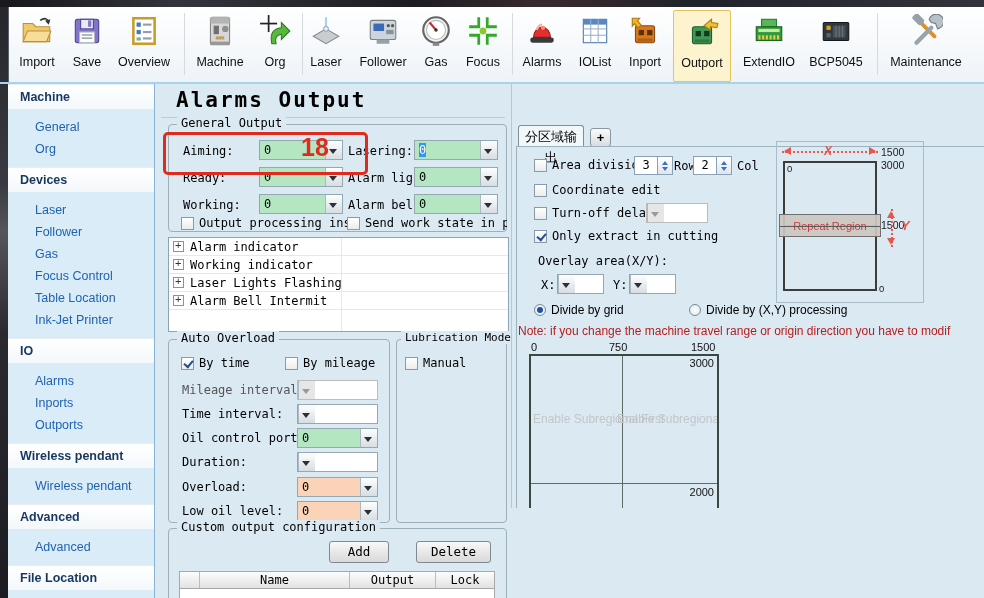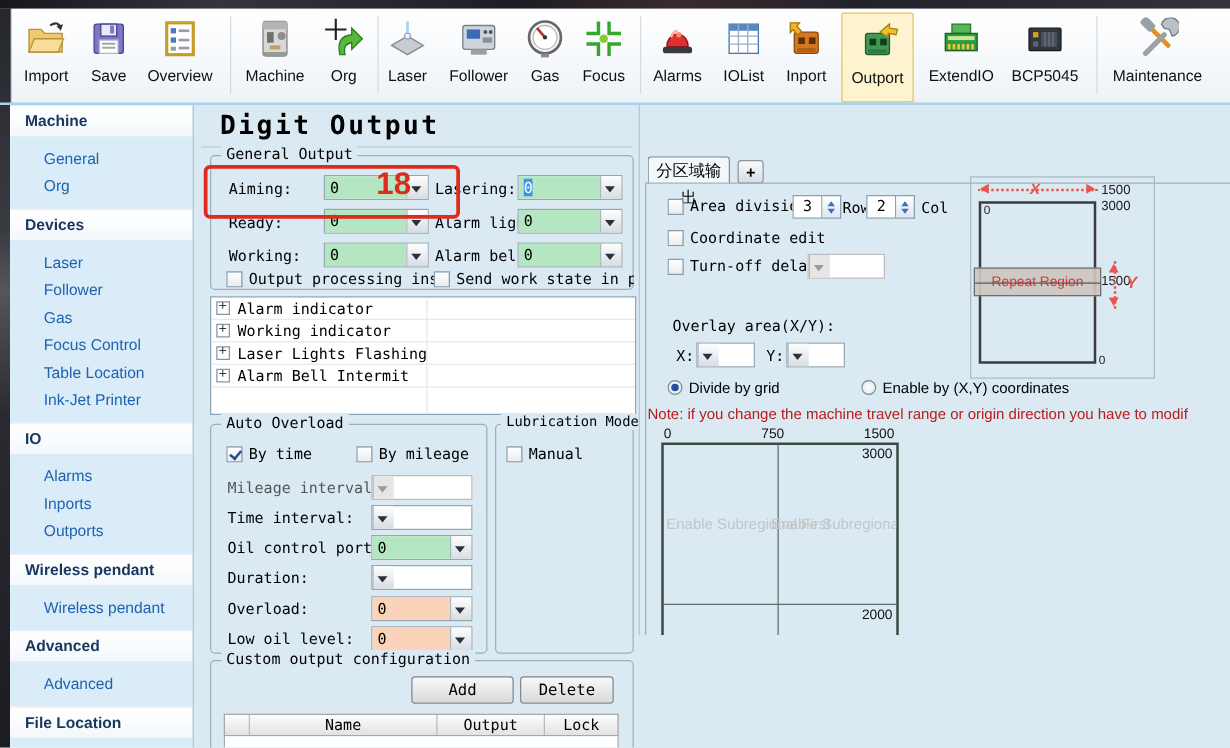--- a/index.html
+++ b/index.html
@@ -340,21 +340,21 @@
   <div class="sb-items">
     <div class="sb-item">Advanced</div>
   </div>
   <div class="sb-h">File Location</div>
   <div class="sb-items">
     <div class="sb-item">File Location</div>
   </div>
 </div>
 
 <div class="main">
-  <div class="ptitle">Digit Output</div>
+  <div class="ptitle">Alarms Output</div>
   <div class="underline"></div>
 
   <div class="fs" style="left:13px;top:40px;width:339px;height:108px">
     <span class="lg">General Output</span>
     <span class="ml" style="left:14px;top:19px">Aiming:</span>
     <div class="combo green" style="left:90px;top:15px;width:84px">
       <span class="v">0</span>
       <span class="b"></span>
     </div>
     <span class="ml" style="left:179px;top:19px">Lasering:</span>
@@ -460,21 +460,21 @@
   <div class="fs" style="left:241px;top:255px;width:111px;height:184px">
     <span class="lg" style="font-size:11px;left:4px">Lubrication Model</span>
     <div class="cbrow" style="left:8px;top:16px">
       <span class="cb"></span>
       <span>Manual</span>
     </div>
   </div>
 
   <div class="fs" style="left:13px;top:444px;width:339px;height:150px">
     <span class="lg">Custom output configuration</span>
-    <div class="btn" style="left:160px;top:12px;width:82px;height:22px">Add</div>
+    <div class="btn" style="left:160px;top:12px;width:60px;height:22px">Add</div>
     <div class="btn" style="left:247px;top:12px;width:75px;height:22px">Delete</div>
     <div class="cotable">
       <div class="cohead">
         <span class="coh" style="width:20px"></span>
         <span class="coh" style="width:150px">Name</span>
         <span class="coh" style="width:86px">Output</span>
         <span class="coh" style="width:58px;border-right:none">Lock</span>
       </div>
       <div class="cobody"></div>
     </div>
@@ -514,20 +514,24 @@
 
   <div class="cbrow" style="left:22px;top:122px">
     <span class="cb"></span>
     <span>Turn-off delay:</span>
   </div>
   <div class="combo dis" style="left:134px;top:119px;width:62px">
 
     <span class="b"></span>
   </div>
 
+  <div class="cbrow" style="left:22px;top:145px">
+    <span class="cb on"></span>
+    <span>Only extract in cutting</span>
+  </div>
 
   <span class="ml" style="left:26px;top:170px">Overlay area(X/Y):</span>
 
   <span class="ml" style="left:29px;top:194px">X:</span>
   <div class="combo" style="left:45px;top:190px;width:47px">
 
     <span class="b"></span>
   </div>
   <span class="ml" style="left:101px;top:194px">Y:</span>
   <div class="combo" style="left:117px;top:190px;width:47px">
@@ -557,21 +561,21 @@
     <span class="dred" style="left:124px;top:76px">Y</span>
     <span class="dsm" style="left:102px;top:141px;font-size:9.5px">0</span>
   </div>
 
   <div class="cbrow sans" style="left:22px;top:219px">
     <span class="radio sel"></span>
     <span>Divide by grid</span>
   </div>
   <div class="cbrow sans" style="left:177px;top:219px">
     <span class="radio"></span>
-    <span>Enable by (X,Y) coordinates</span>
+    <span>Divide by (X,Y) processing</span>
   </div>
 
   <div class="note">Note: if you change the machine travel range or origin direction you have to modif</div>
 
   <span class="gx" style="left:19px">0</span>
   <span class="gx" style="left:97px">750</span>
   <span class="gx" style="left:179px">1500</span>
   <div class="ggrid">
     <div class="gv"></div>
     <div class="gh"></div>

